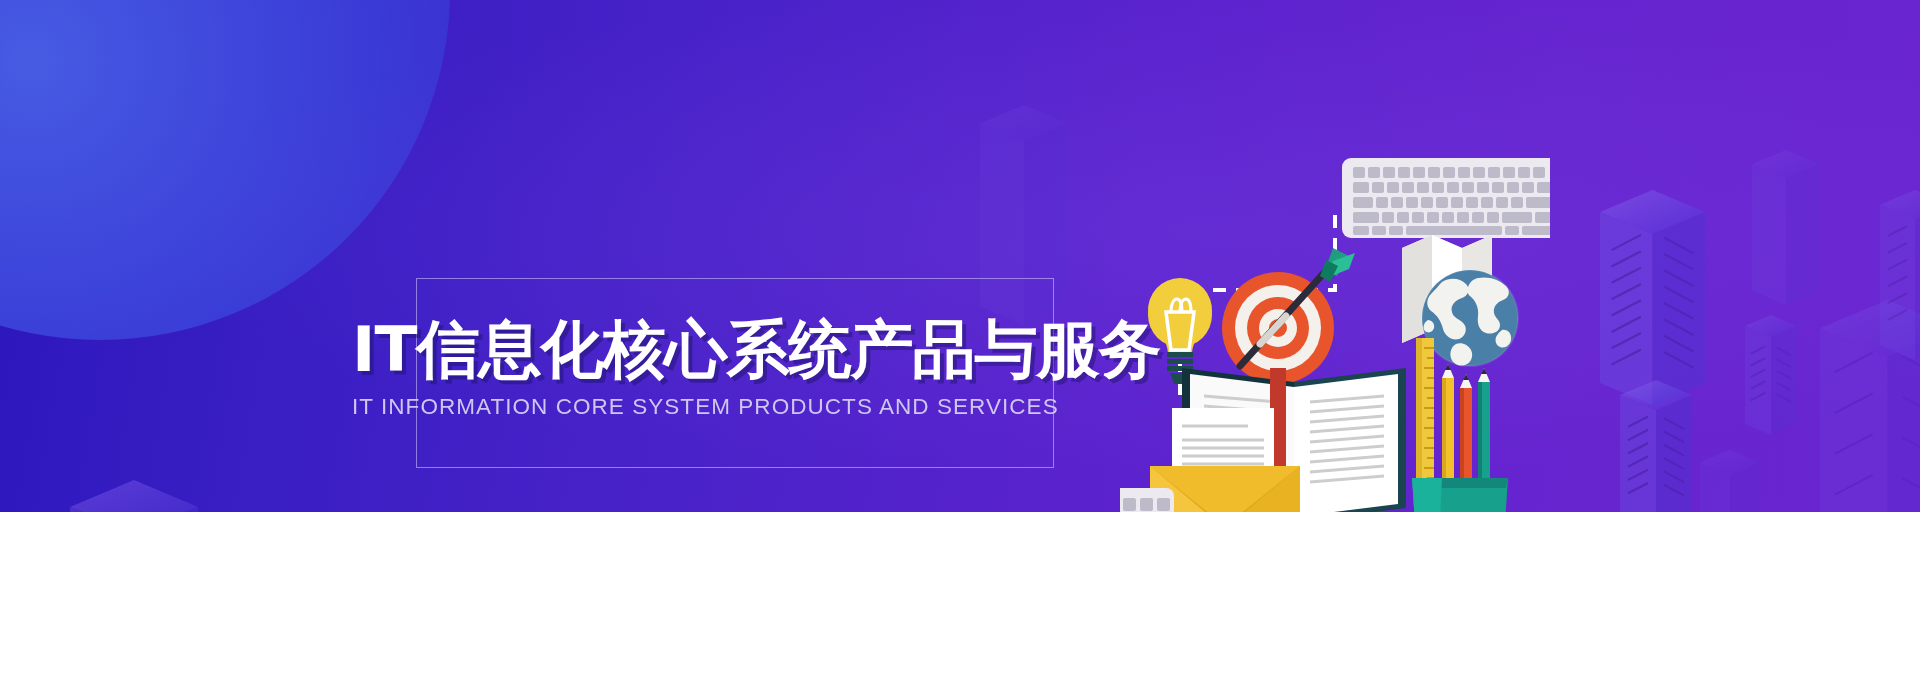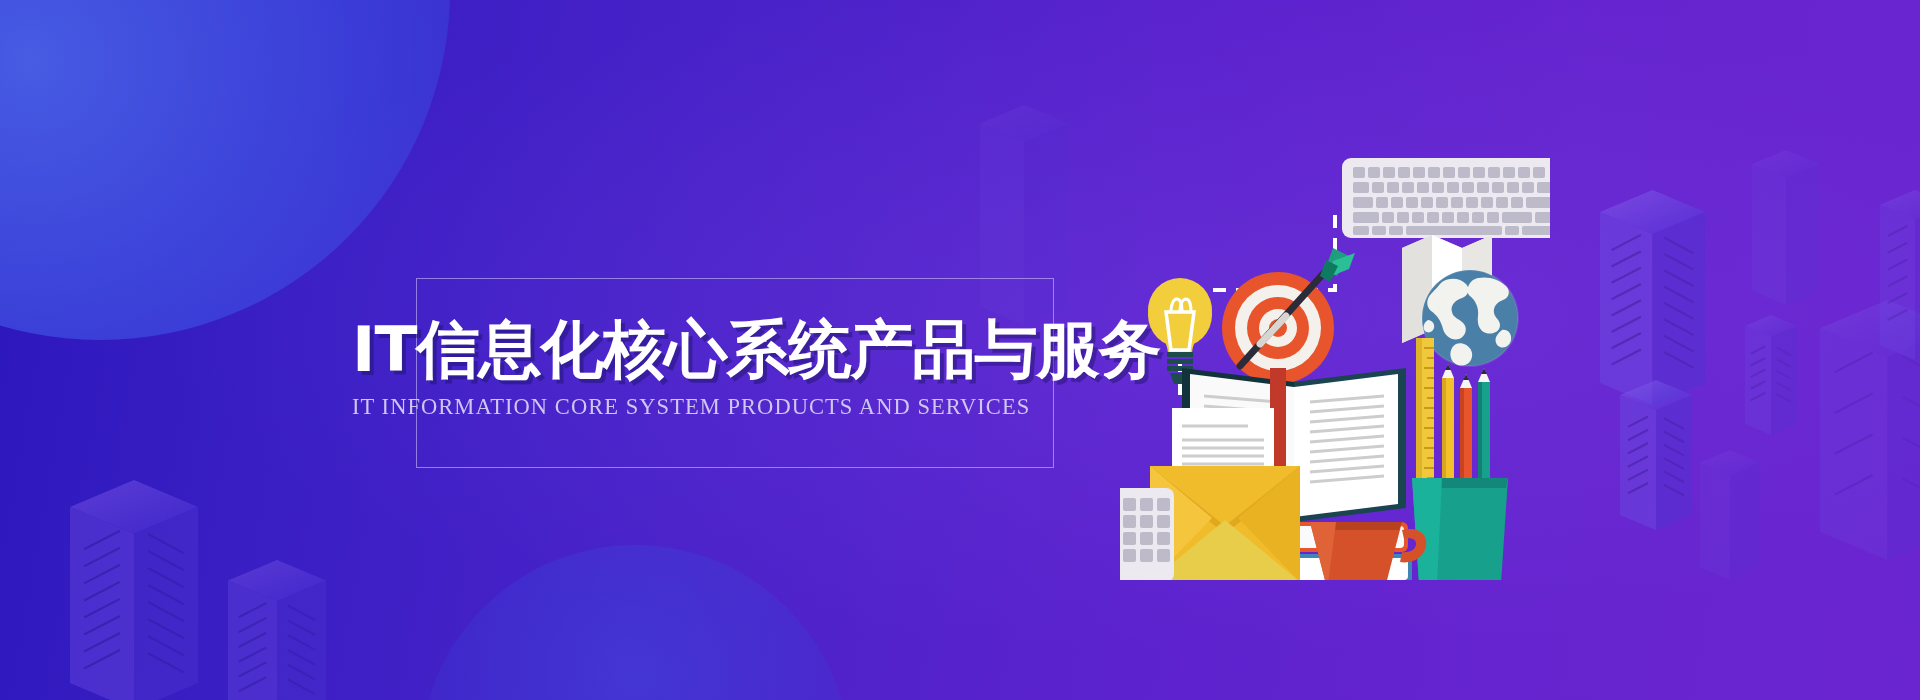--- a/index.html
+++ b/index.html
@@ -3,21 +3,21 @@
 <meta charset="utf-8">
 <style>
   * { margin:0; padding:0; box-sizing:border-box; }
   html, body {
     width:1920px; height:700px;
     overflow:hidden;
     font-family:"Liberation Sans","DejaVu Sans",sans-serif;
   }
   #banner {
     position:relative;
-    width:1920px; height:700px;
+    width:1920px; height:512px;
     background:linear-gradient(100deg,#2b17bc 0%,#3a1fc4 18%,#4a22c9 38%,#5a22cd 58%,#6524cf 78%,#6a25d0 100%);
     overflow:hidden;
   }
 
   
   .bg-circle-tl {
     position:absolute; left:-250px; top:-360px;
     width:700px; height:700px; border-radius:50%;
     background:radial-gradient(circle at 40% 60%, rgba(72,95,229,.95) 0%, rgba(58,66,220,.75) 60%, rgba(50,45,208,.3) 100%);
   }
@@ -57,21 +57,21 @@
     white-space:nowrap;
     text-shadow:4px 4px 0 rgba(24,16,96,.42);
     font-family:"DejaVu Sans","Liberation Sans",sans-serif;
   }
   .subtitle {
     margin-top:12px;
     font-size:22.5px;
     letter-spacing:1.05px;
     color:#cfc6f2;
     white-space:nowrap;
-    font-family:Liberation Serif, serif;
+    font-family:Liberation Sans, sans-serif;
   }
 
   
   #illustration {
     position:absolute;
     left:1120px; top:130px;
     width:430px; height:450px;
     z-index:5;
   }
   #illustration svg { display:block; }

